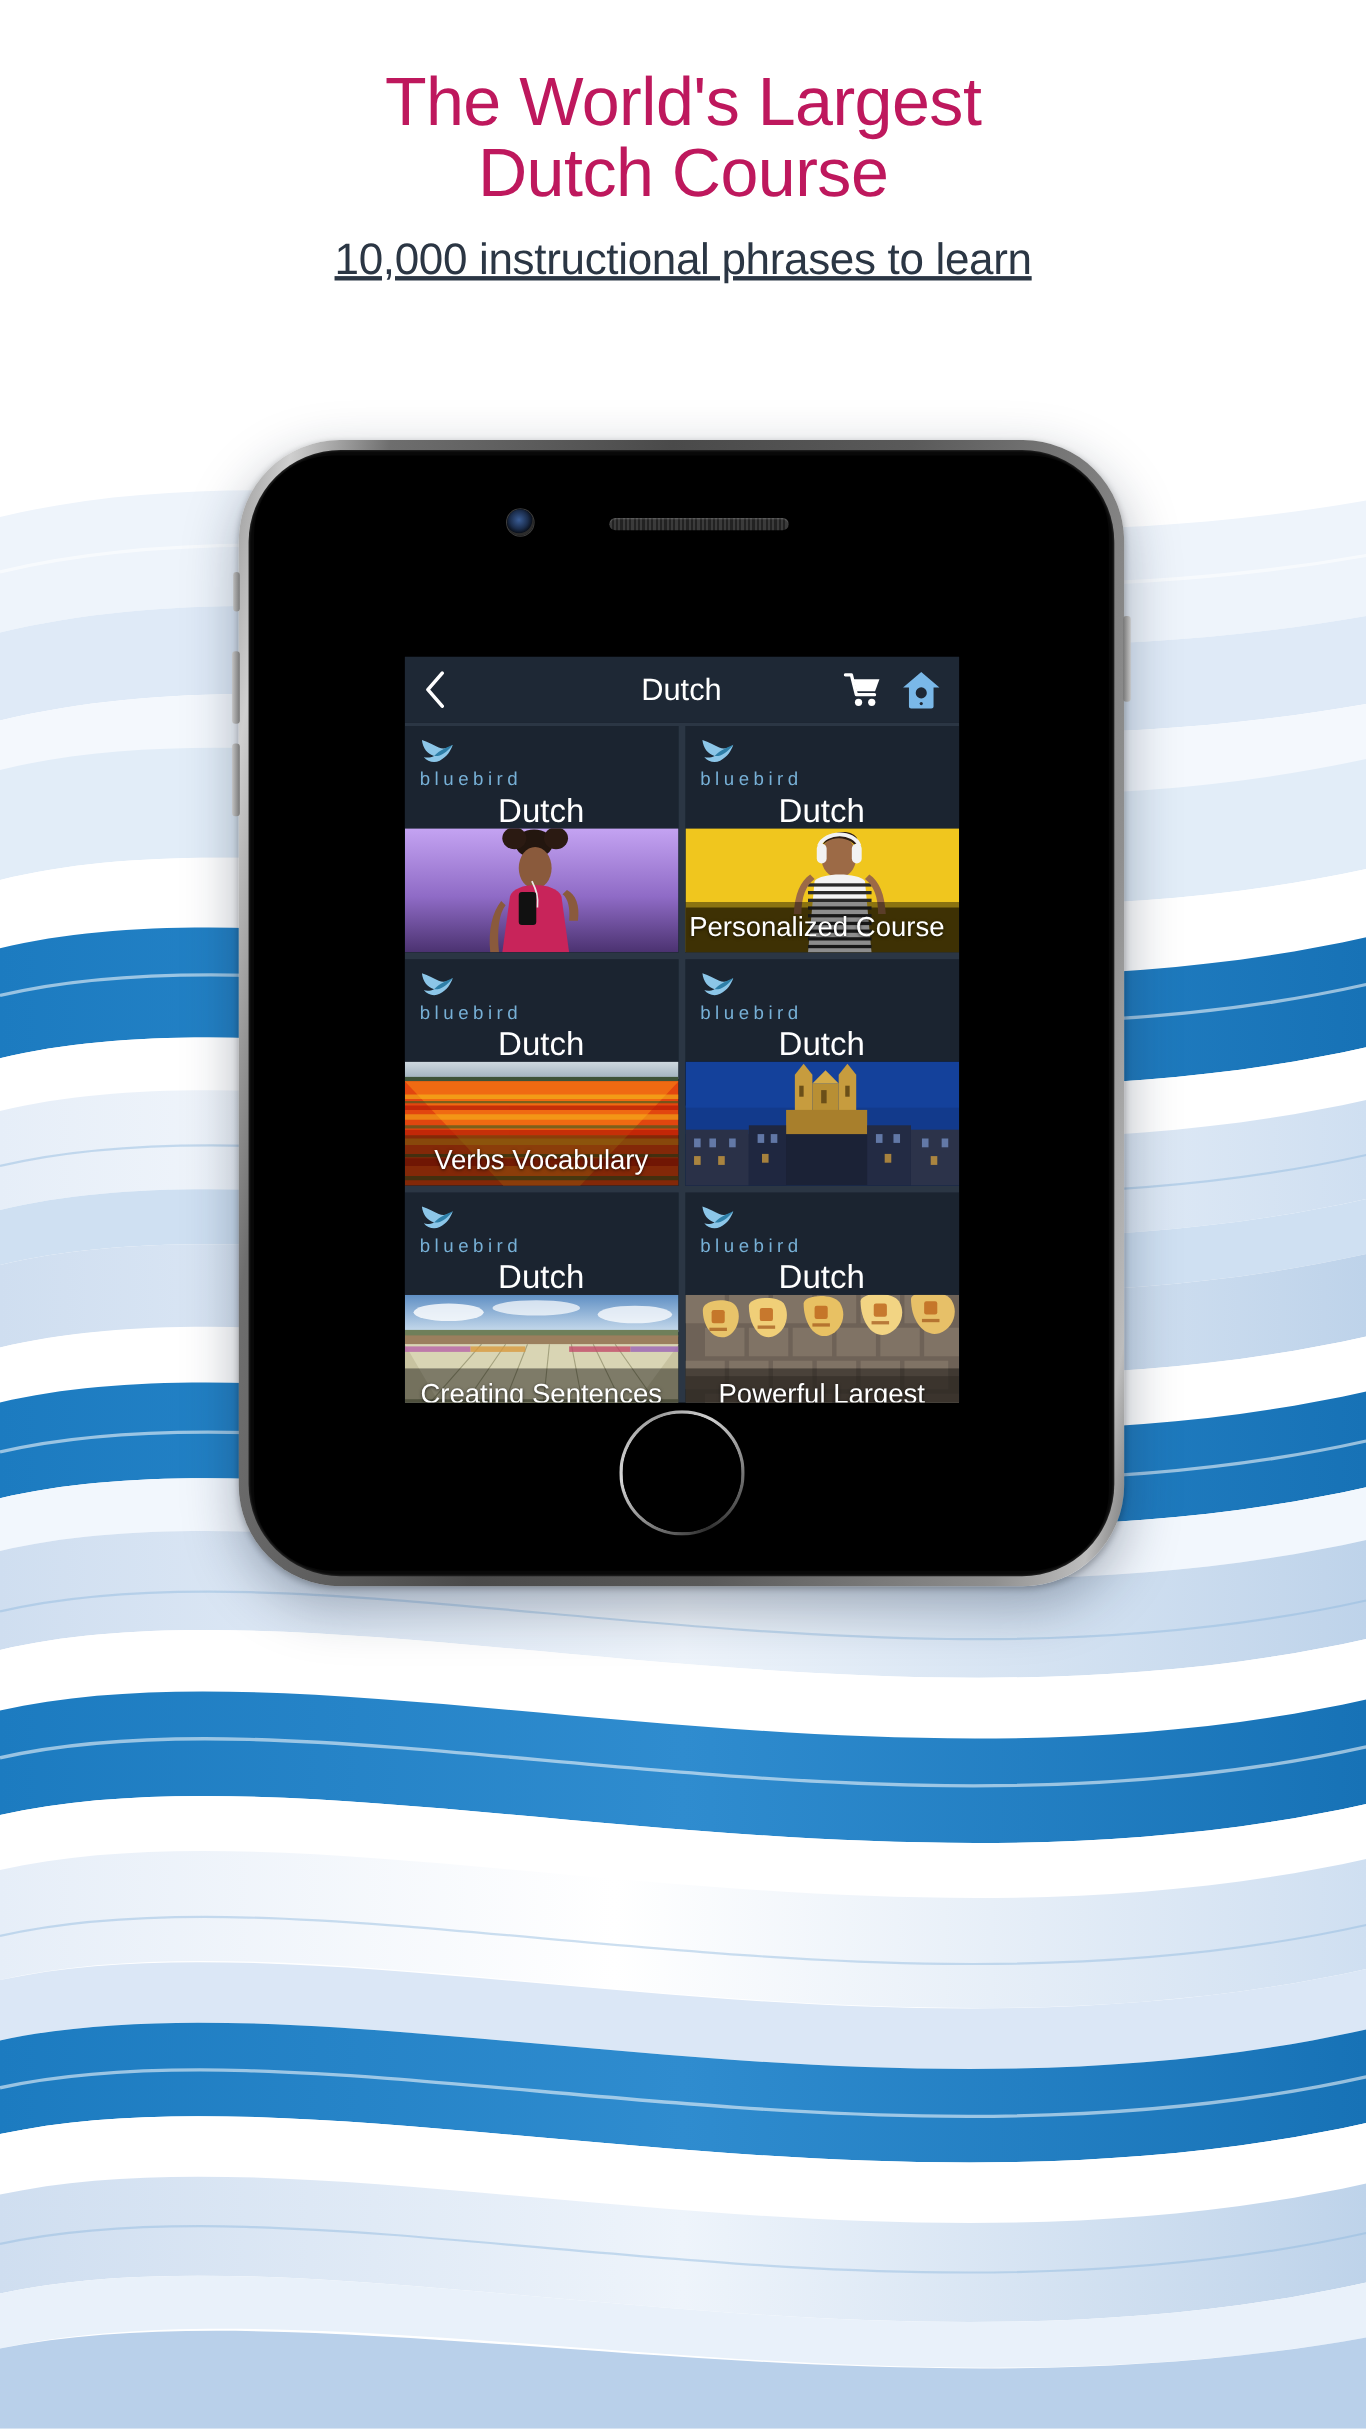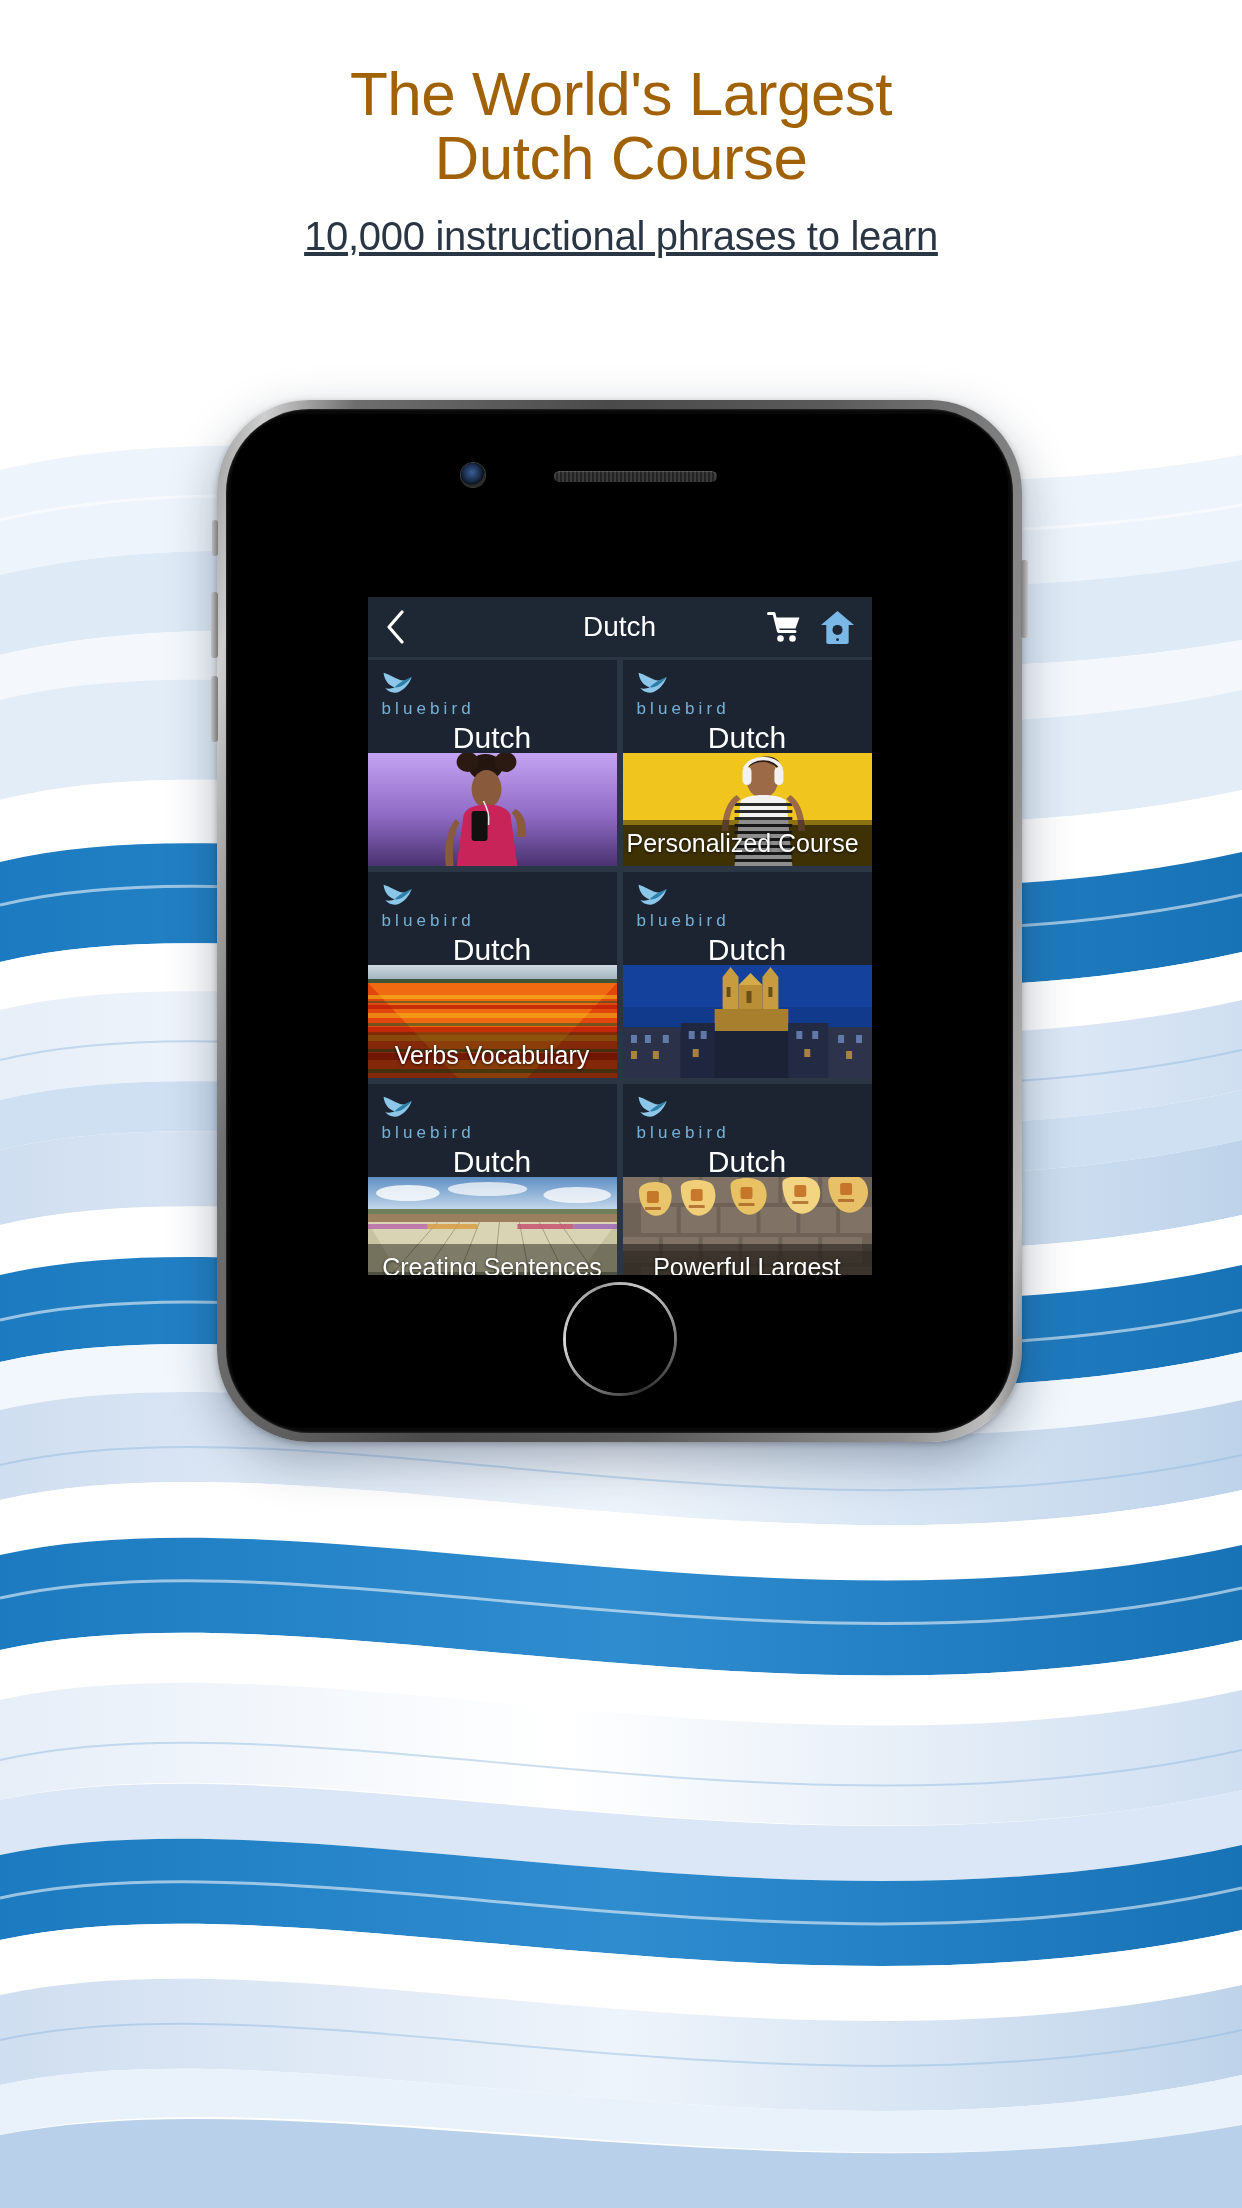--- a/index.html
+++ b/index.html
@@ -14,21 +14,21 @@
   
   #bg-waves { position:absolute; inset:0; width:1242px; height:2208px; z-index:0; }
 
   
   .headline-block {
     position:absolute; top:0; left:0; width:1242px; height:320px;
     z-index:5; text-align:center; background:transparent;
   }
   .headline {
     font-size:62px; line-height:1.03; font-weight:400;
-    color:#a16207; letter-spacing:-0.5px;
+    color:#be185d; letter-spacing:-0.5px;
     padding-top:62px;
   }
   .headline .l2 { display:block; }
   .subhead {
     margin-top:24px; font-size:40px; font-weight:400;
     color:#2b3644; letter-spacing:-0.3px;text-decoration:underline;
   }
 
   
   .head-fade {

